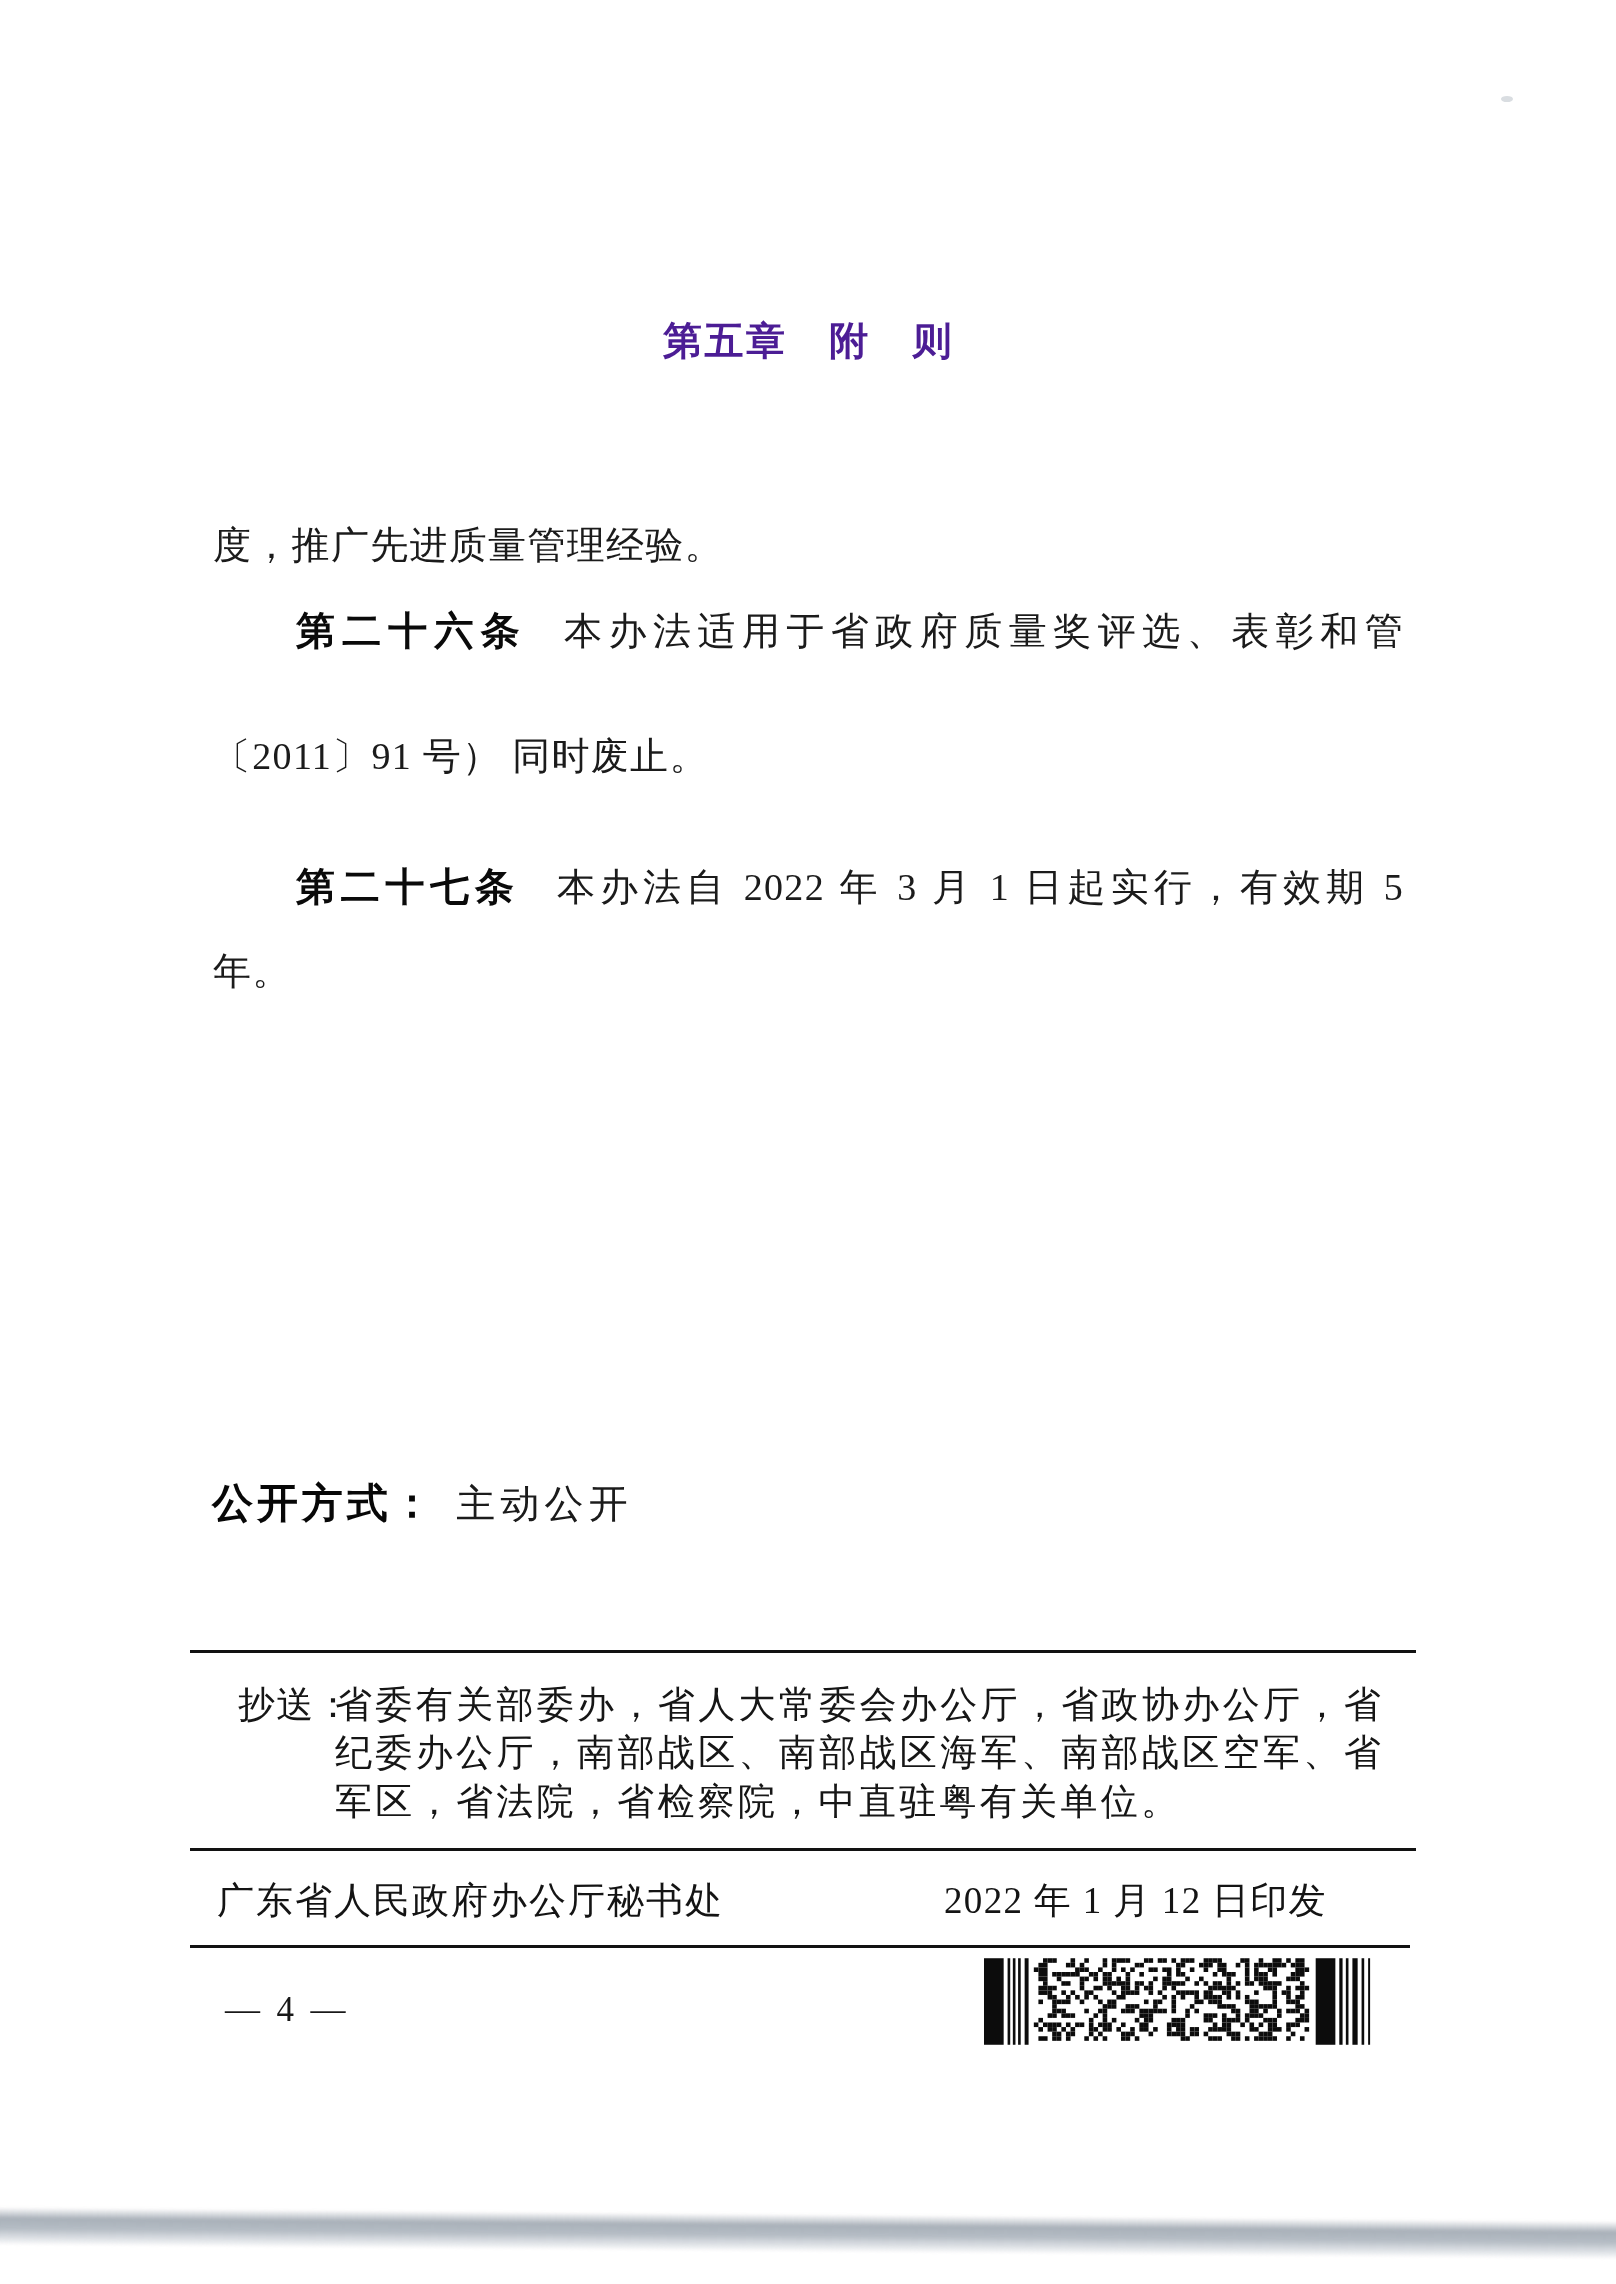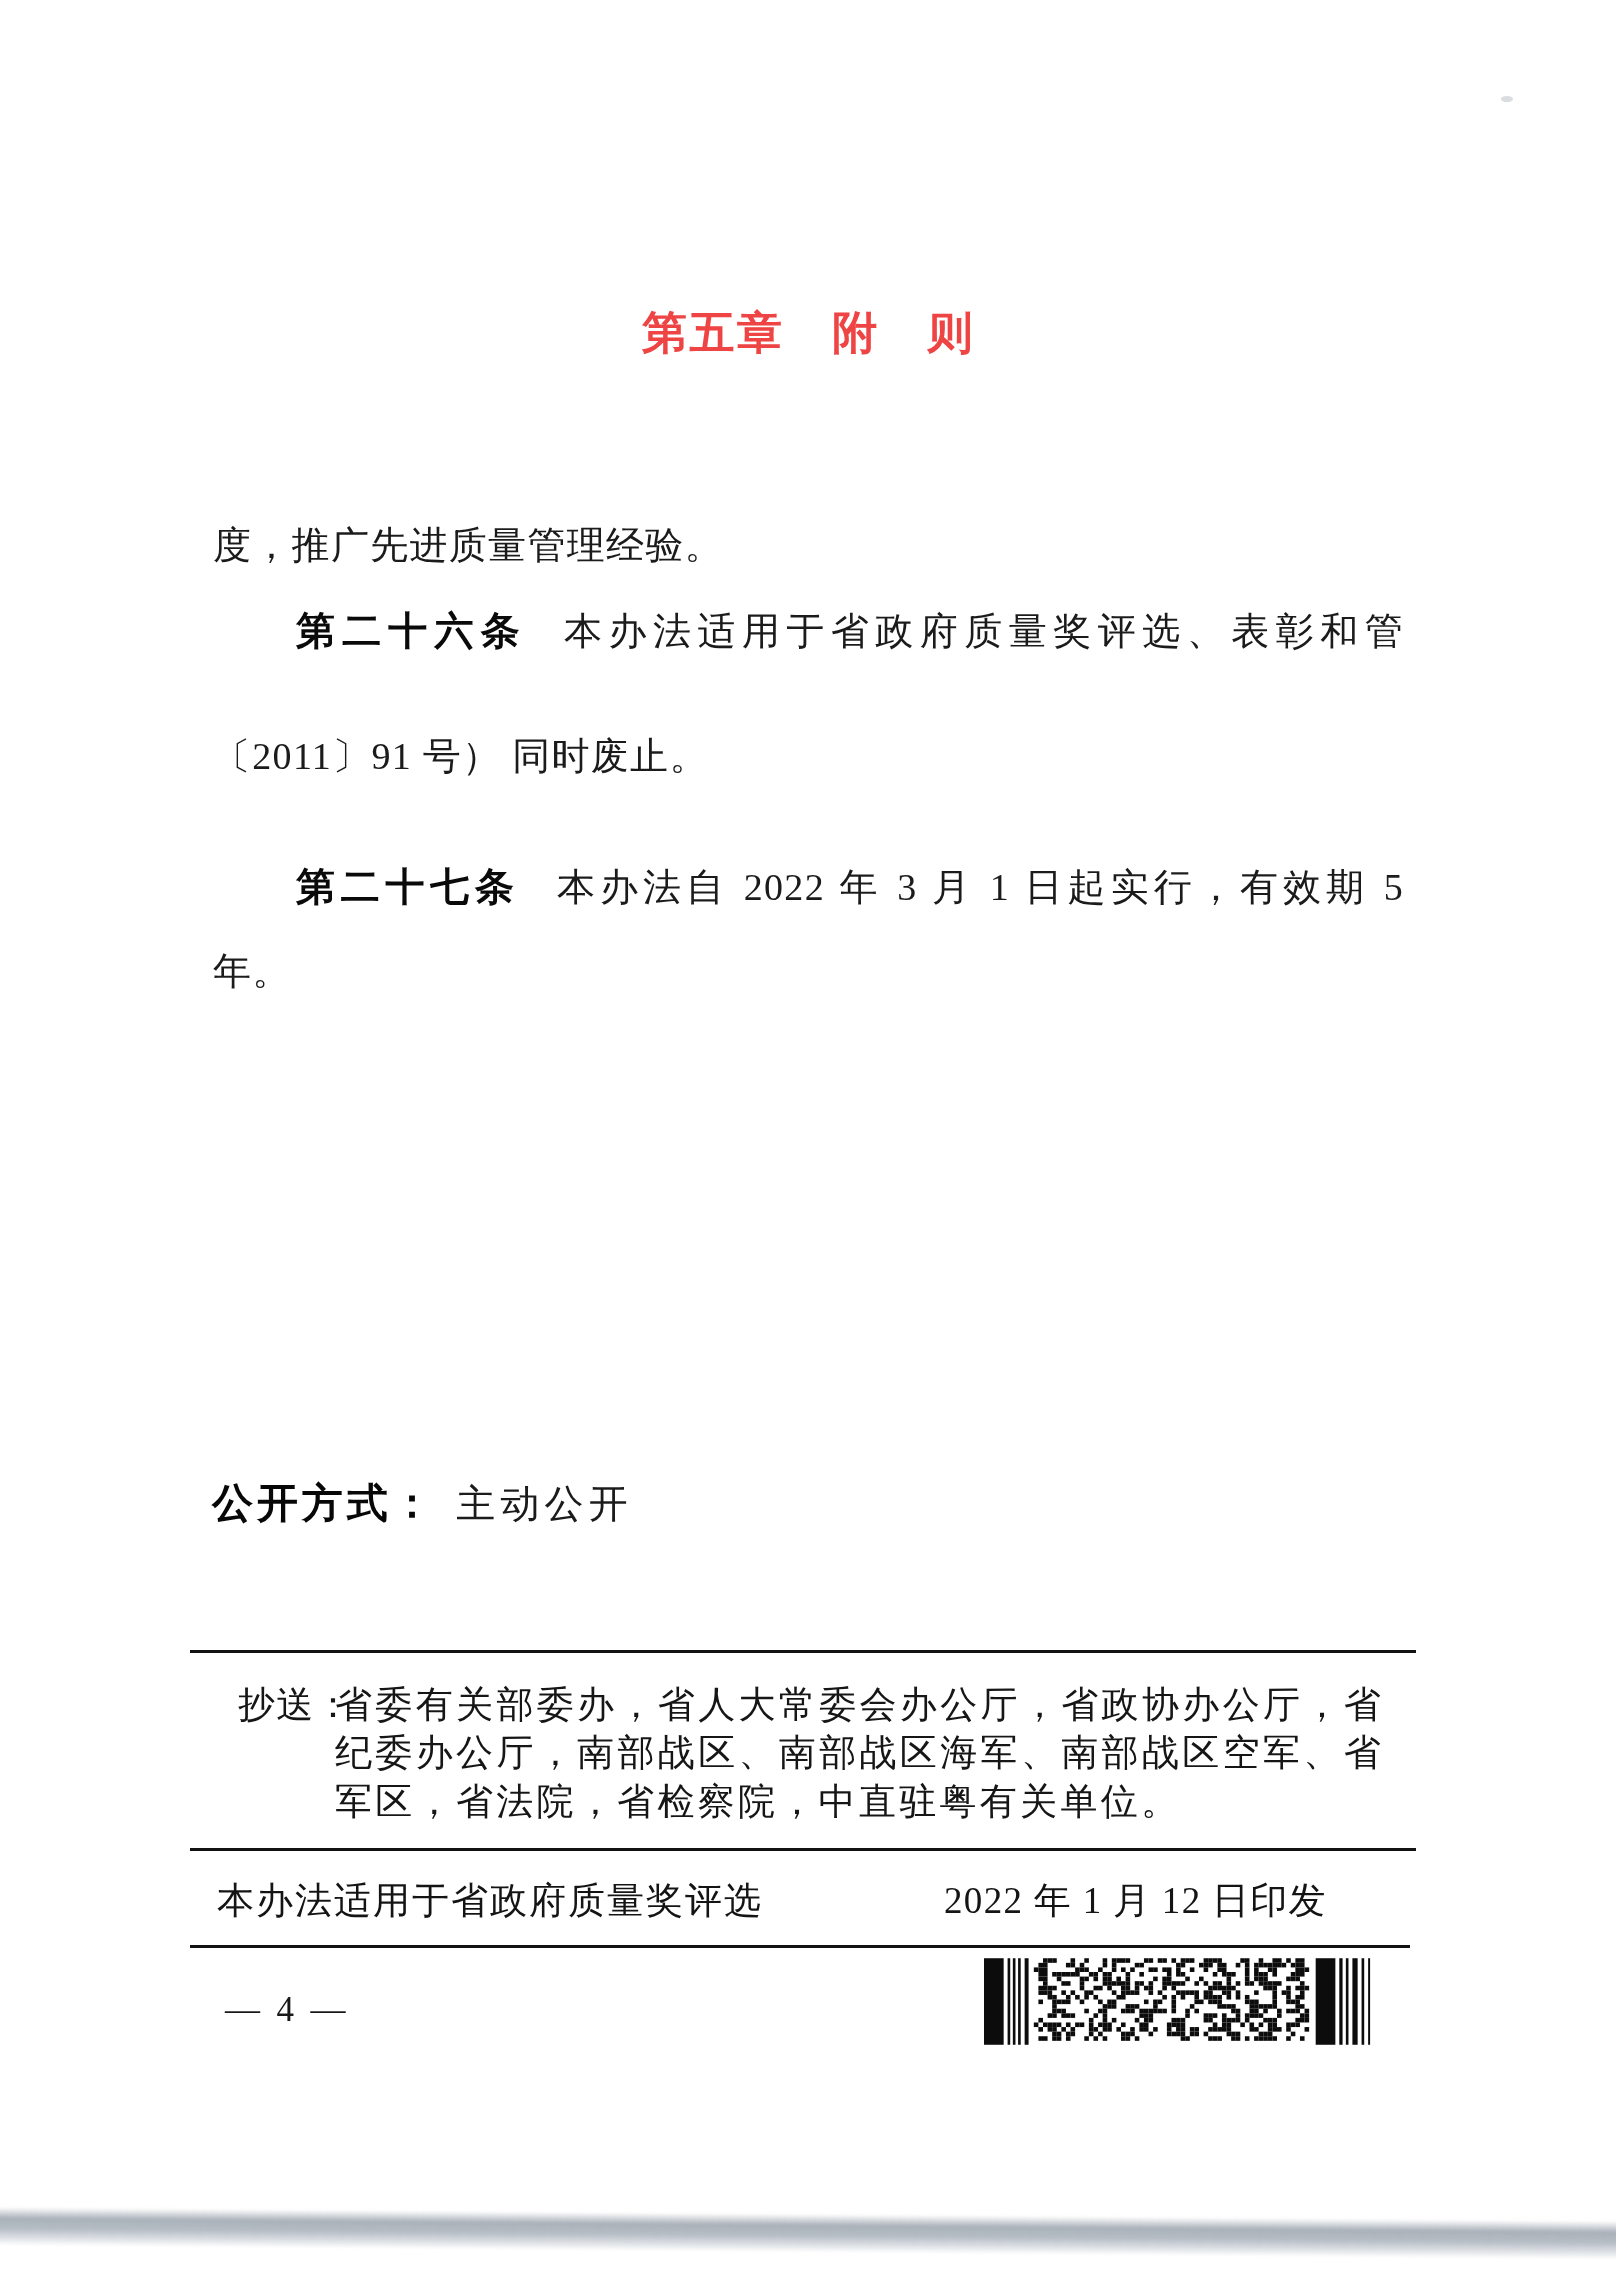--- a/index.html
+++ b/index.html
@@ -6,24 +6,24 @@
   .page{
     position:relative;
     width:1616px;height:2284px;
     background:#ffffff;
     overflow:hidden;
     font-family:"Liberation Serif","DejaVu Serif",serif;
     color:#1c1c1c;
   }
   
   .chapter{
-    position:absolute;left:213px;top:308px;width:1191px;
+    position:absolute;left:213px;top:316px;width:1191px;
     text-align:center;
     font-family:"Liberation Sans","DejaVu Sans",sans-serif;
-    font-weight:700;font-size:45px;line-height:50px;color:#ef4444;
+    font-weight:700;font-size:39px;line-height:50px;color:#4c1d95;
     letter-spacing:2.6px;white-space:pre;
   }
   
   .line{
     position:absolute;left:213px;width:1191px;
     font-size:38px;line-height:43px;letter-spacing:1.3px;
     white-space:nowrap;color:#1b1b1b;
   }
   .line.full{white-space:normal;text-align:justify;text-align-last:justify;text-justify:inter-character;}
   .line.indent{padding-left:83px;width:1108px;}
@@ -96,21 +96,21 @@
 
   <div class="rule rule1"></div>
 
   <div class="cc-label">抄送：</div>
   <div class="cc-line ccl1 full">省委有关部委办，省人大常委会办公厅，省政协办公厅，省</div>
   <div class="cc-line ccl2 full">纪委办公厅，南部战区、南部战区海军、南部战区空军、省</div>
   <div class="cc-line ccl3">军区，省法院，省检察院，中直驻粤有关单位。</div>
 
   <div class="rule rule2"></div>
 
-  <div class="issuer-office">本办法适用于省政府质量奖评选</div>
+  <div class="issuer-office">广东省人民政府办公厅秘书处</div>
   <div class="issuer-date">2022 年 1 月 12 日印发</div>
 
   <div class="rule rule3"></div>
 
   <div class="pagenum">— 4 —</div>
 
   <div class="barcode">
     <svg viewBox="0 0 598 132" xmlns="http://www.w3.org/2000/svg">
         <rect x="0" y="0" width="30" height="132" fill="#0c0c0c"></rect>
         <rect x="36" y="0" width="4" height="132" fill="#0c0c0c"></rect>

